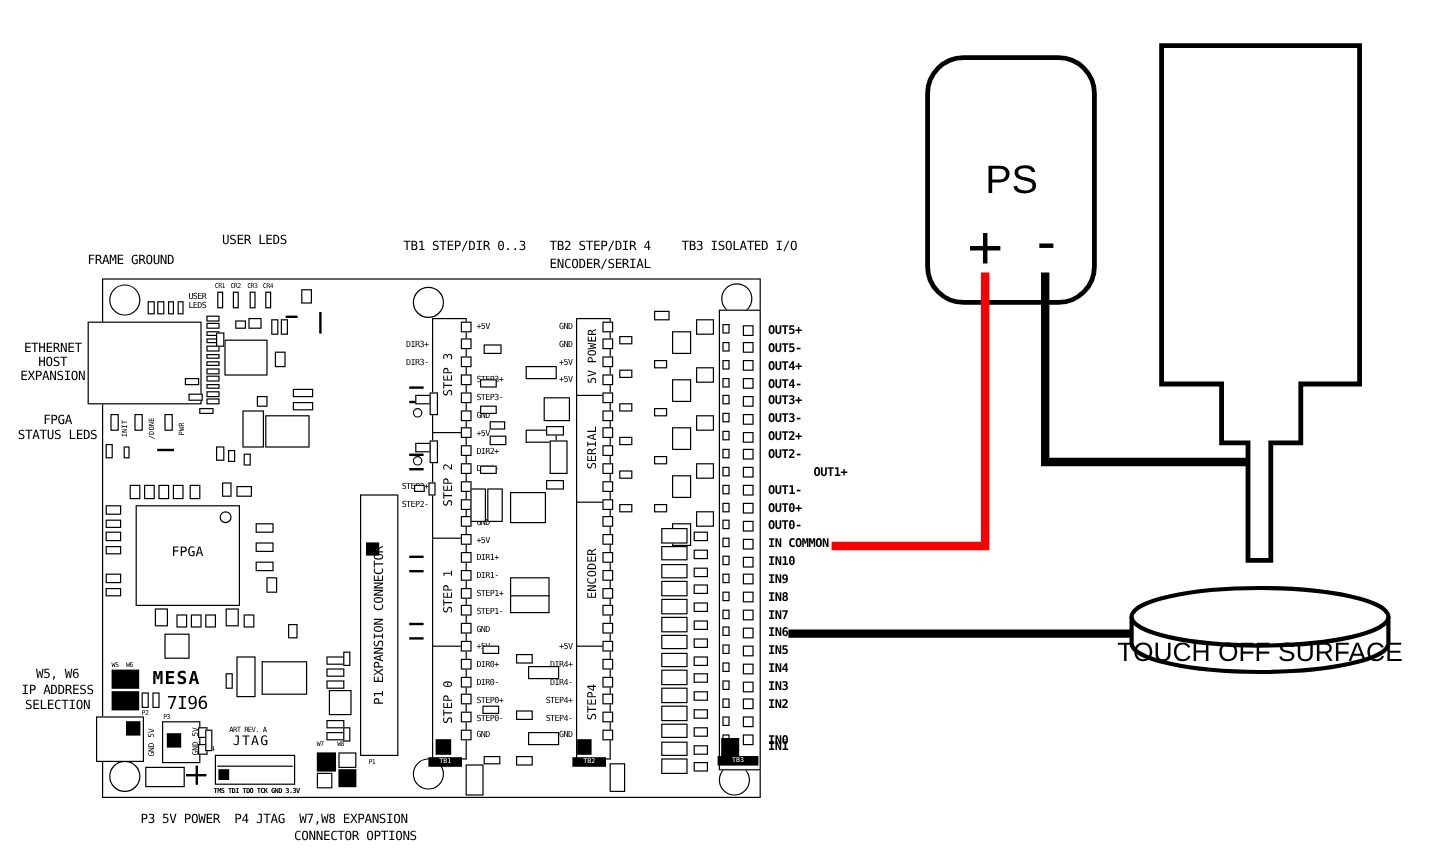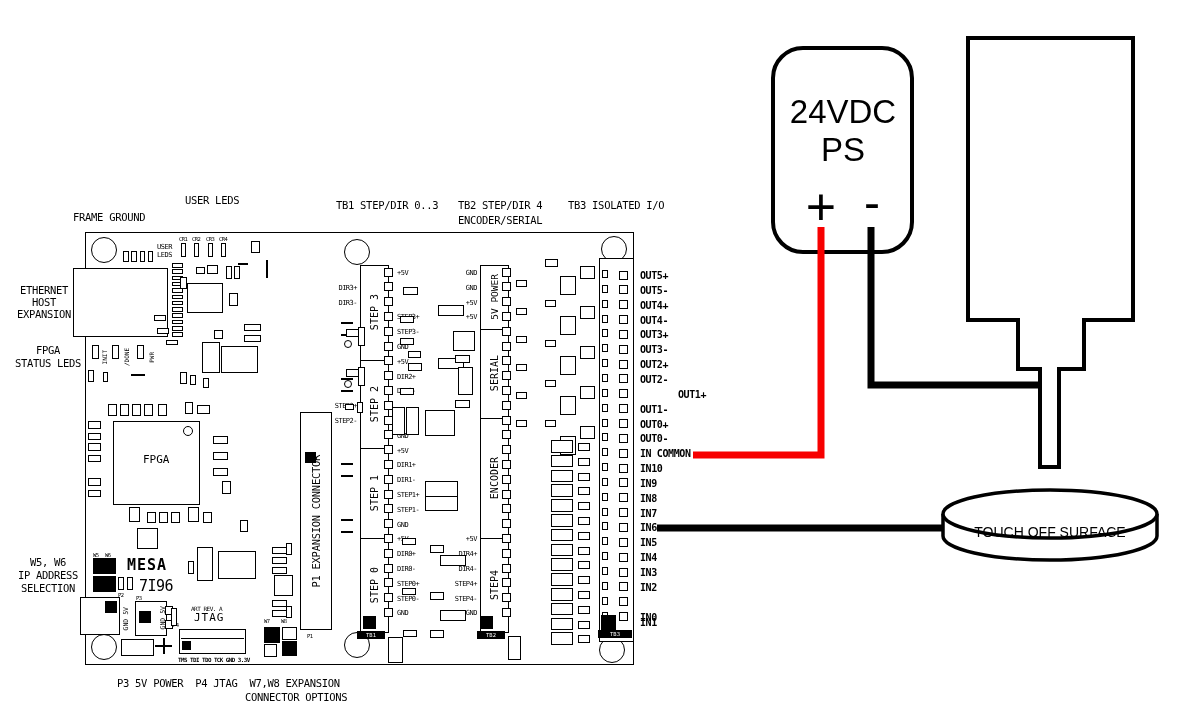--- a/index.html
+++ b/index.html
@@ -32,25 +32,24 @@
   <svg class="abs" style="left:0;top:0" width="1200" height="714" viewBox="0 0 1200 714">
     <rect x="773" y="48" width="139" height="204" rx="30" fill="#fff" stroke="#000" stroke-width="4"></rect>
     <polyline points="693,455 821,455 821,227" fill="none" stroke="#f70000" stroke-width="7"></polyline>
     <polyline points="871,227 871,385 1042,385" fill="none" stroke="#000" stroke-width="7"></polyline>
     <line x1="657" y1="528" x2="950" y2="528" stroke="#000" stroke-width="7"></line>
     <path d="M968,38 H1133 V320 H1084 V369 H1059 V467 H1040 V369 H1018 V320 H968 Z" fill="#fff" stroke="#000" stroke-width="4"></path>
     <path d="M943,514 L943,536 A107,24 0 0 0 1157,536 L1157,514" fill="#fff" stroke="#000" stroke-width="3.5"></path>
     <ellipse cx="1050" cy="514" rx="107" ry="24" fill="#fff" stroke="#000" stroke-width="3.5"></ellipse>
   </svg>
 
-  <div class="bigtxt" style="left:843px;top:112px;font-size:33px;">24VDC</div>
   <div class="bigtxt" style="left:843px;top:150px;font-size:33px;">PS</div>
   <div class="bigtxt" style="left:821px;top:207px;font-size:52px;font-weight:400;">+</div>
   <div class="bigtxt" style="left:872px;top:202px;font-size:48px;">-</div>
-  <div class="bigtxt" style="left:1050px;top:532px;font-size:14px;">TOUCH OFF SURFACE</div>
+  <div class="bigtxt" style="left:1050px;top:544px;font-size:22px;">TOUCH OFF SURFACE</div>
 
   <div class="lbl" style="left:73px;top:211px;">FRAME GROUND</div>
   <div class="lbl" style="left:185px;top:194px;">USER LEDS</div>
   <div class="lbl" style="left:336px;top:199px;">TB1 STEP/DIR 0..3</div>
   <div class="lbl" style="left:458px;top:199px;">TB2 STEP/DIR 4</div>
   <div class="lbl" style="left:458px;top:214px;">ENCODER/SERIAL</div>
   <div class="lbl" style="left:568px;top:199px;">TB3 ISOLATED I/O</div>
 
   <div class="lbl ctr" style="left:44px;top:284px;">ETHERNET</div>
   <div class="lbl ctr" style="left:44px;top:296px;">HOST</div>

